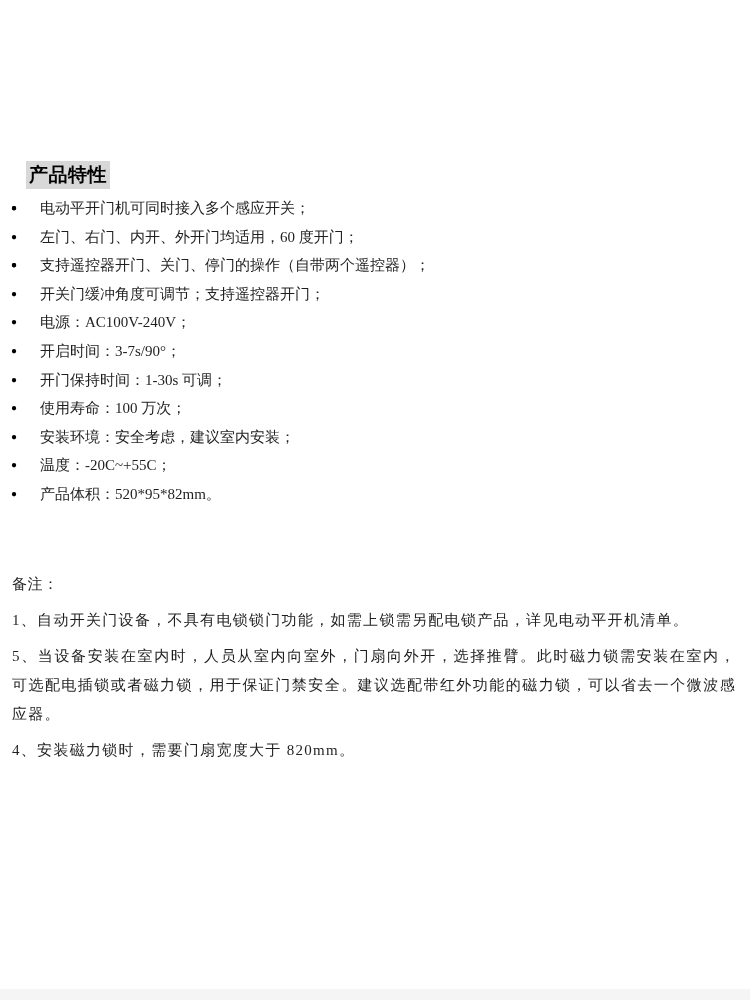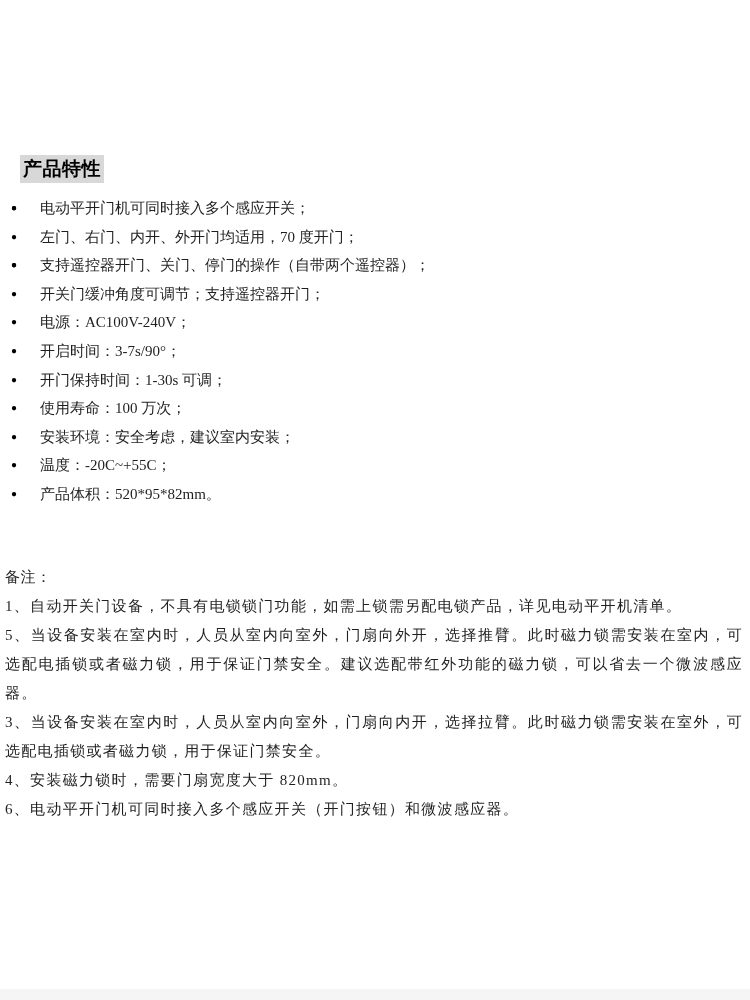--- a/index.html
+++ b/index.html
@@ -13,21 +13,21 @@
     height: 1000px;
     background: #ffffff;
     overflow: hidden;
     font-family: "Liberation Serif", "DejaVu Serif", serif;
     color: #1f1f1f;
   }
   .title {
     position: absolute;
     top: 143px;
     left: 8px;
-    margin: 12px;
+    margin: 18px;
     font-size: 19px;
     font-weight: bold;
     letter-spacing: 0.5px;
     color: #000000;
     background: #d8d8d8;
     padding: 1px 3px;
     display: inline-block;
   }
   .features {
     position: absolute;
@@ -53,21 +53,21 @@
     line-height: 28.6px;
     color: #000000;
   }
   .notes {
     position: absolute;
     top: 563px;
     left: 5px;
     width: 738px;
   }
   .notes p {
-    margin: 0;
+    margin: 7px;
     font-size: 15px;
     line-height: 29px;
   }
   .notes-heading {
     letter-spacing: 0.5px;
     text-align: left;
   }
   .note-item {
     text-align: justify;
     letter-spacing: 1.3px;
@@ -85,39 +85,37 @@
 </head>
 <body>
 
 <div class="page">
 
   <h1 class="title">产品特性</h1>
 
   <ul class="features">
       <li><span class="bullet">●</span></li>
       <li><span class="bullet">●</span><span>电动平开门机可同时接入多个感应开关；</span></li>
-      <li><span class="bullet">●</span><span>左门、右门、内开、外开门均适用，70 度开门；</span></li>
+      <li><span class="bullet">●</span><span>左门、右门、内开、外开门均适用，60 度开门；</span></li>
       <li><span class="bullet">●</span></li>
       <li><span class="bullet">●</span><span>支持遥控器开门、关门、停门的操作（自带两个遥控器）；</span></li>
       <li><span class="bullet">●</span><span>开关门缓冲角度可调节；支持遥控器开门；</span></li>
       <li><span class="bullet">●</span><span>电源：AC100V-240V；</span></li>
       <li><span class="bullet">●</span><span>开启时间：3-7s/90°；</span></li>
       <li><span class="bullet">●</span><span>开门保持时间：1-30s 可调；</span></li>
       <li><span class="bullet">●</span><span>使用寿命：100 万次；</span></li>
       <li><span class="bullet">●</span><span>安装环境：安全考虑，建议室内安装；</span></li>
       <li><span class="bullet">●</span><span>温度：-20C~+55C；</span></li>
       <li><span class="bullet">●</span><span>产品体积：520*95*82mm。</span></li>
     </ul>
 
   <div class="notes">
     <p class="notes-heading">备注：</p>
     <div>
         <p class="note-item">1、自动开关门设备，不具有电锁锁门功能，如需上锁需另配电锁产品，详见电动平开机清单。</p>
         <p class="note-item">5、当设备安装在室内时，人员从室内向室外，门扇向外开，选择推臂。此时磁力锁需安装在室内，可选配电插锁或者磁力锁，用于保证门禁安全。建议选配带红外功能的磁力锁，可以省去一个微波感应器。</p>
-        <p class="note-item">3、当设备安装在室内时，人员从室内向室外，门扇向内开，选择拉臂。此时磁力锁需安装在室外，可选配电插锁或者磁力锁，用于保证门禁安全。</p>
         <p class="note-item">4、安装磁力锁时，需要门扇宽度大于 820mm。</p>
-        <p class="note-item">6、电动平开门机可同时接入多个感应开关（开门按钮）和微波感应器。</p>
       </div>
   </div>
 
   <div class="footer-strip"></div>
 
 </div>
 
 </body></html>

